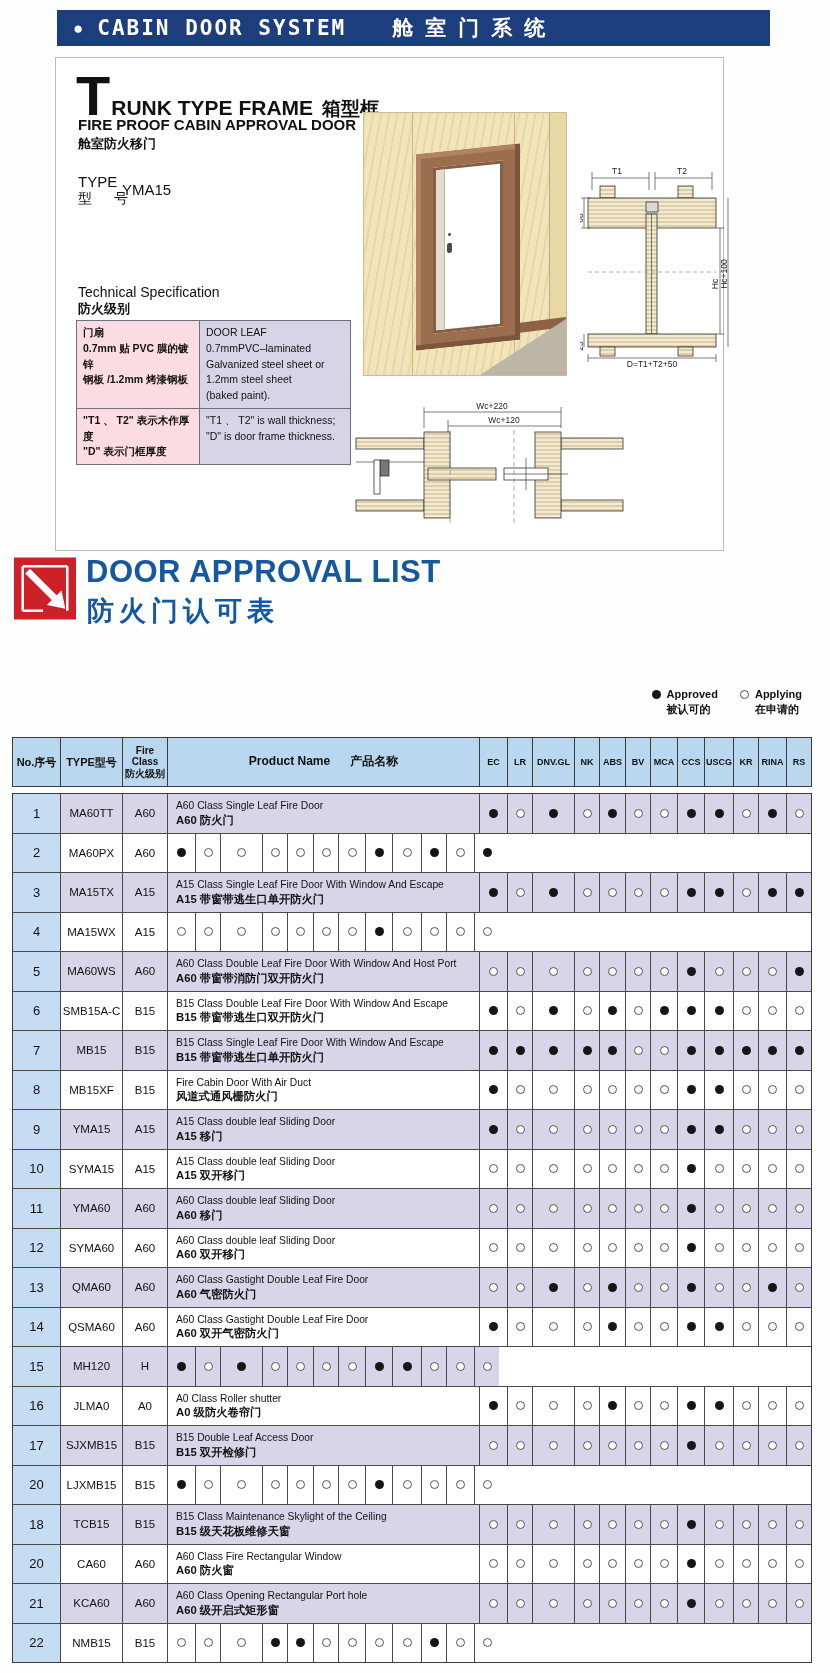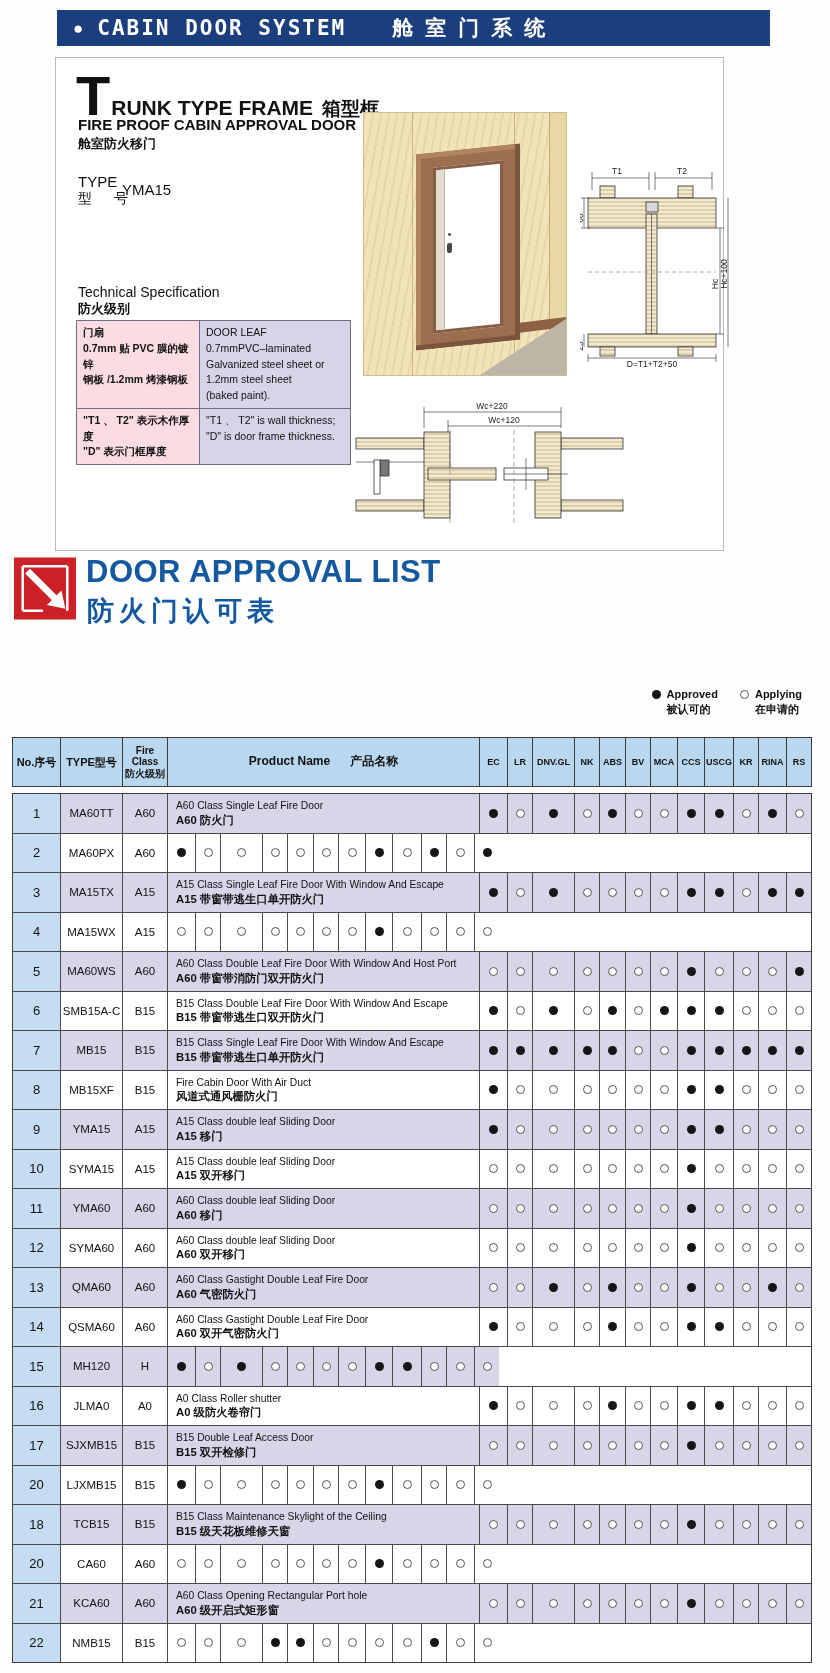--- a/index.html
+++ b/index.html
@@ -1121,20 +1121,24 @@
         </div>
         <div class="bcell mark" style="width: 24px;">
           <span class="doto"></span>
         </div>
       </div>
 
   <div class="arow">
     <div class="bcell no">20</div>
     <div class="bcell type">CA60</div>
     <div class="bcell fire">A60</div>
+    <div class="bcell prod">
+      <div class="pen">A60 Class Fire Rectangular Window</div>
+      <div class="pzh">A60 防火窗</div>
+    </div>
   <div class="bcell mark" style="width: 28px;">
           <span class="doto"></span>
         </div>
         <div class="bcell mark" style="width: 25px;">
           <span class="doto"></span>
         </div>
         <div class="bcell mark" style="width: 42px;">
           <span class="doto"></span>
         </div>
         <div class="bcell mark" style="width: 25px;">

